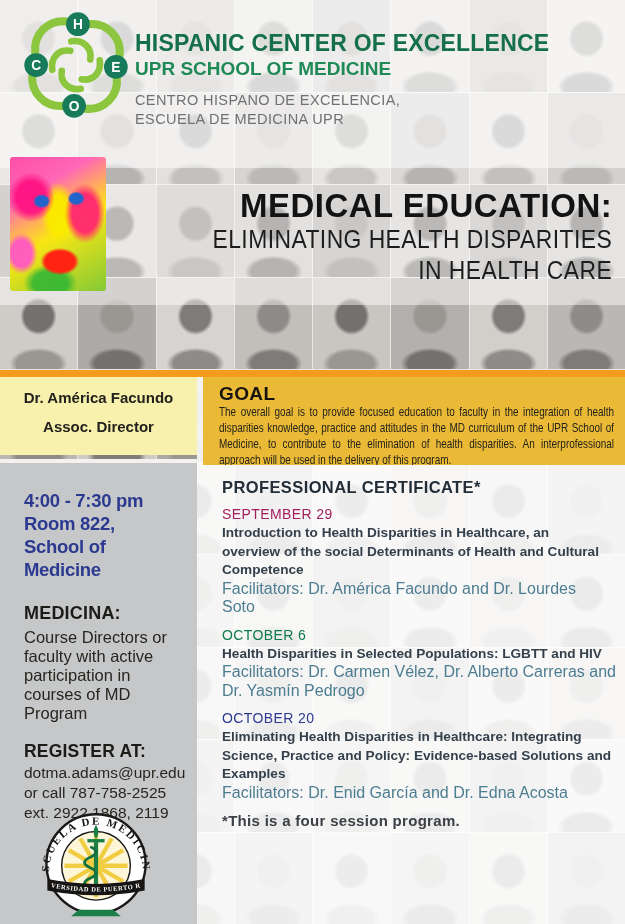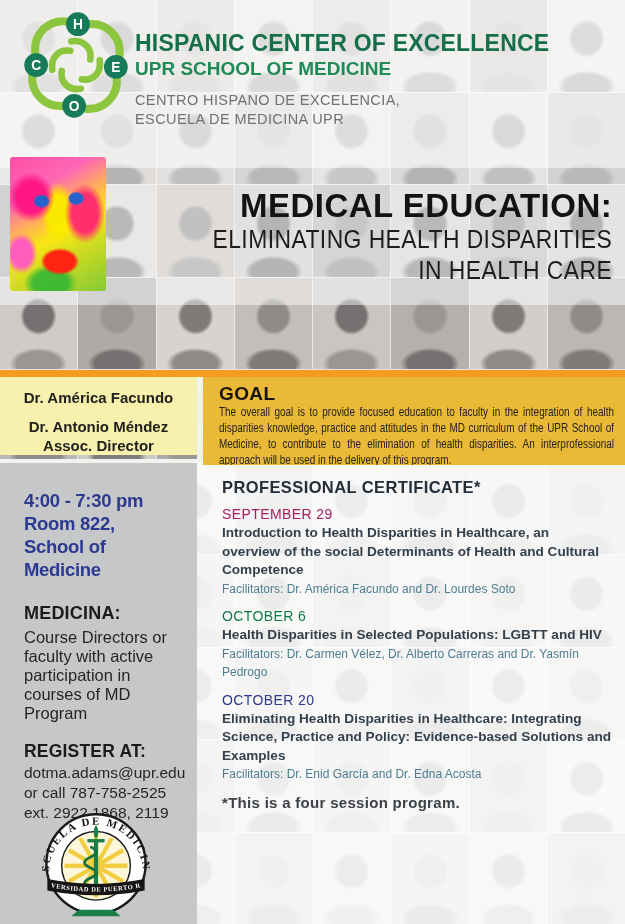--- a/index.html
+++ b/index.html
@@ -85,21 +85,21 @@
   .sb-reg-h { margin-top:18px; font-size:17.5px; font-weight:800; color:#1b1b17; letter-spacing:.2px; }
   .sb-reg-l { font-size:15.5px; line-height:18px; color:#26261f; margin-top:2px; }
   .seal { position:absolute; left:34px; top:336px; }
 
   
   .content { position:absolute; left:203px; top:468px; width:422px; padding:10px 0 0 19px; z-index:2; }
   .pc-h { font-size:16.5px; font-weight:800; color:#232e39; letter-spacing:.4px; line-height:18px; margin-bottom:10px; }
   .session { margin-bottom:10px; }
   .s-date  { font-size:14px; font-weight:400; letter-spacing:.4px; line-height:17px; margin-bottom:1px; }
   .s-title { font-size:13.6px; font-weight:bold; line-height:18.5px; color:#34404c; max-width:378px; }
-  .s-fac   { font-size:12px; line-height:18.5px; color:#4d7d91; max-width:378px; }
+  .s-fac   { font-size:16px; line-height:18.5px; color:#4d7d91; max-width:378px; }
   .session.s2 .s-title, .session.s2 .s-fac { max-width:402px; }
   .session.s4 .s-title, .session.s4 .s-fac { max-width:392px; }
   .footnote { margin-top:0; font-size:15px; font-weight:800; color:#3c4147; letter-spacing:.3px; }
 </style>
 </head>
 <body>
 
 <div class="page">
 
   <div id="collage">
@@ -228,21 +228,20 @@
     <div class="tb1">MEDICAL EDUCATION:</div>
     <div class="tb2">ELIMINATING HEALTH DISPARITIES</div>
     <div class="tb3">IN HEALTH CARE</div>
   </div>
 
   <div class="bar-orange"></div>
 
   <div class="box-directors">
     <div class="dir-line">Dr. América Facundo</div>
     <div class="dir-gap"></div>
-    <div class="dir-line">Dr. Antonio Méndez</div>
     <div class="dir-line">Assoc. Director</div>
   </div>
 
   <div class="box-goal">
     <div class="goal-h">GOAL</div>
     <div class="goal-p">The overall goal is to provide focused education to faculty in the integration of health disparities knowledge, practice and attitudes in the MD curriculum of the UPR School of Medicine, to contribute to the elimination of health disparities. An interprofessional approach will be used in the delivery of this program.</div>
   </div>
 
   <div class="sidebar">
     <div class="sb-inner">

